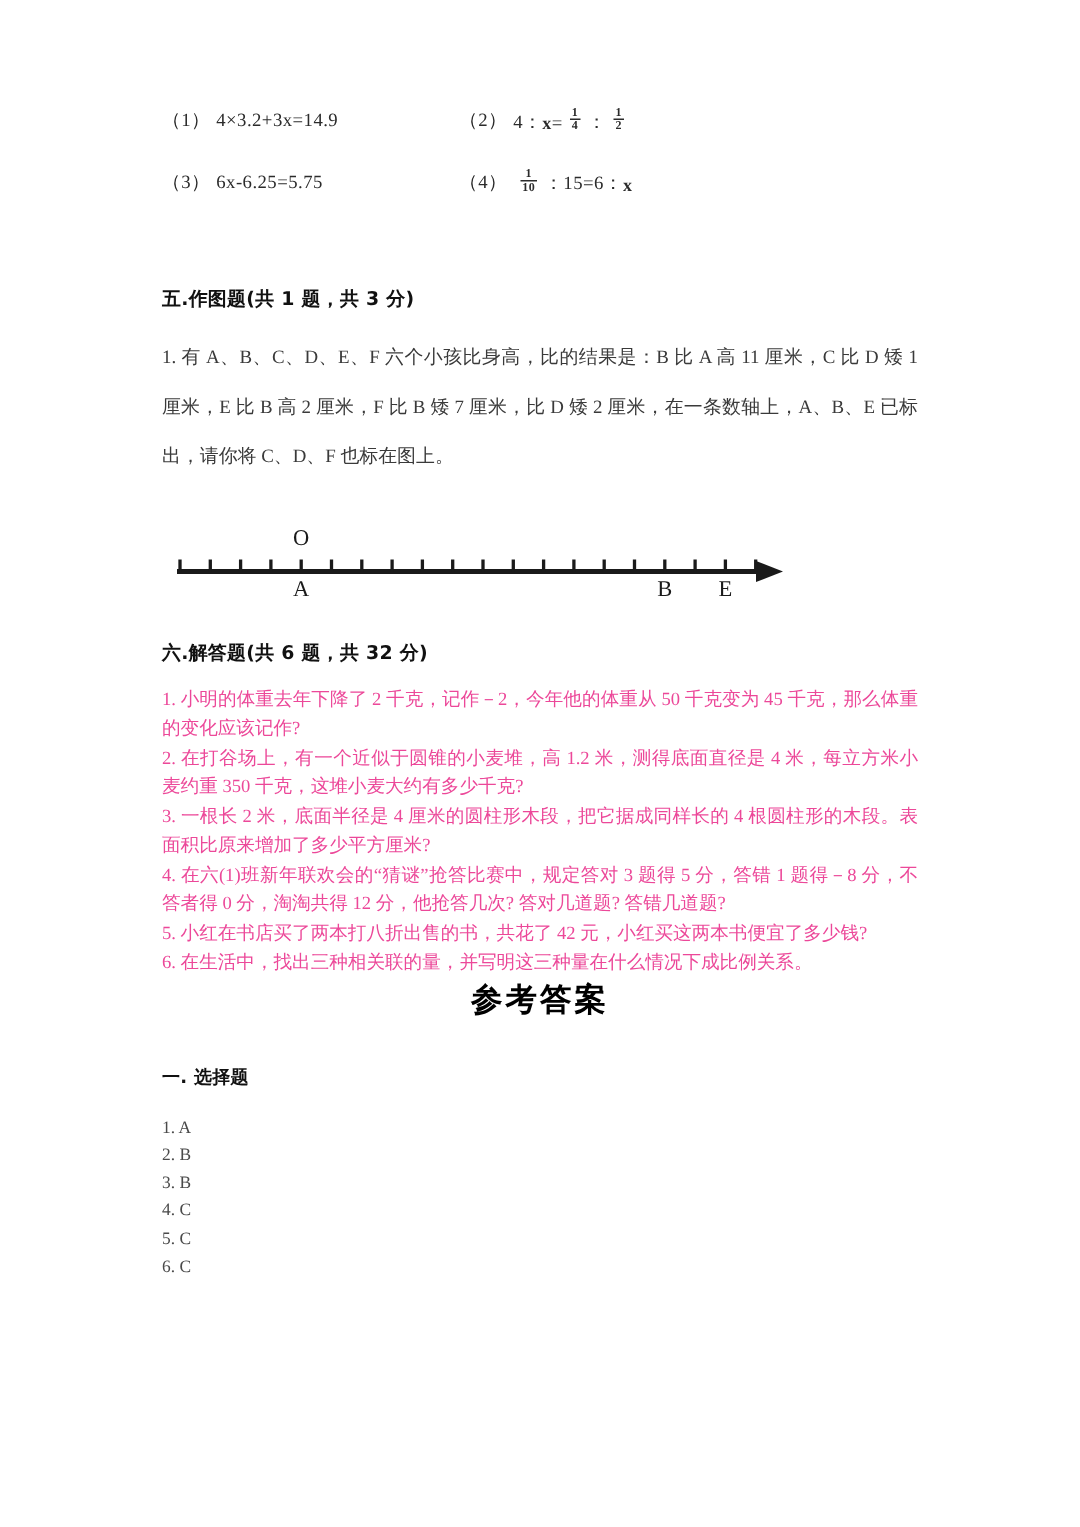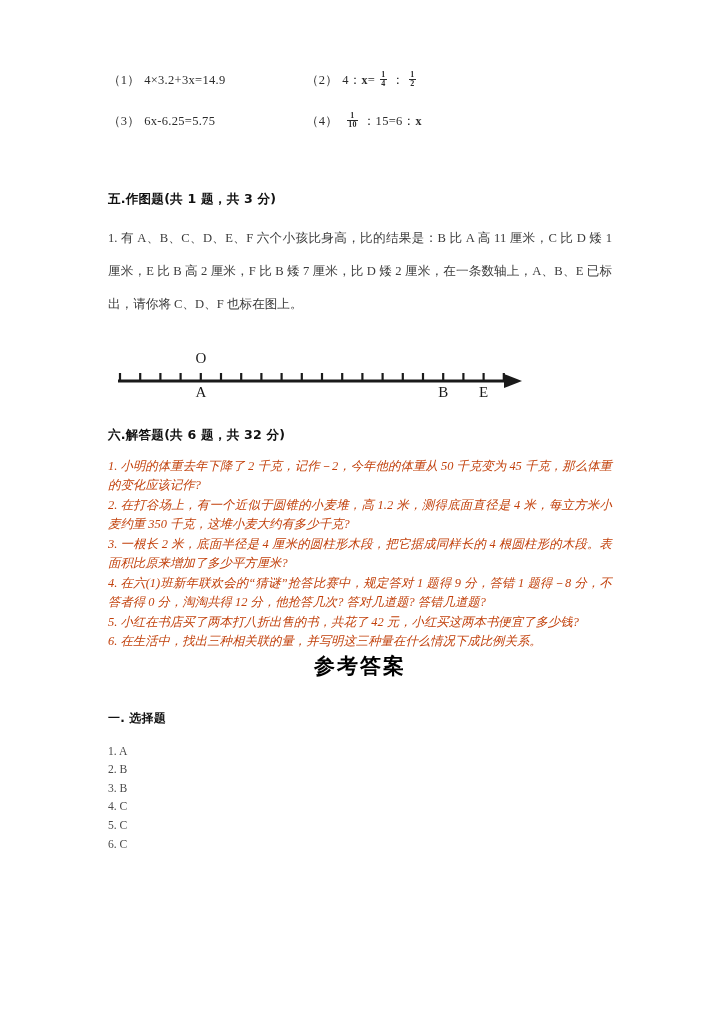--- a/index.html
+++ b/index.html
@@ -36,21 +36,21 @@
     font-size: 12.5px;
     letter-spacing: 0.3px;
   }
   .eq-cell {
     display: flex;
     align-items: center;
     white-space: nowrap;
   }
   .eq-cell.left  { width: 198px; }
   .eq-num { margin-right: 4px; }
-  .eq-body { display: flex; align-items: center; }
+  .eq-body { display: flex; align-items: flex-end; }
   .eq-text { font-family: "Liberation Serif", serif; }
   .mono-x {
     font-family: "Liberation Serif", serif;
     font-weight: 600;
     font-style: normal;
     font-size: 12px;
   }
   .frac {
     display: inline-flex;
     flex-direction: column;
@@ -83,23 +83,22 @@
     font-size: 12.6px;
     line-height: 33px;
     margin-top: 14px;
     color: #3a3a3a;
     text-align: justify;
   }
   .q-list {
     margin-top: 13px;
     font-size: 12.4px;
     line-height: 19.5px;
-    color: #c2410c;
+    color: #ec4899;
     text-align: justify;
-    font-style: italic;
   }
   .q-list p {
     margin: 0;
   }
 
   
   .figure {
     margin-top: 22px;
     margin-bottom: 6px;
     display: block;
@@ -219,21 +218,21 @@
         <text x="335.2" y="54" text-anchor="middle" font-family="&quot;Liberation Serif&quot;, serif" font-size="15" fill="#1a1a1a">B</text>
         <text x="375.59999999999997" y="54" text-anchor="middle" font-family="&quot;Liberation Serif&quot;, serif" font-size="15" fill="#1a1a1a">E</text>
       </g>
   </svg>
 
   <div class="sec-head sec-6">六.解答题(共 6 题，共 32 分)</div>
   <div class="q-list" id="six-questions">
       <p>1. 小明的体重去年下降了 2 千克，记作－2，今年他的体重从 50 千克变为 45 千克，那么体重的变化应该记作?</p>
       <p>2. 在打谷场上，有一个近似于圆锥的小麦堆，高 1.2 米，测得底面直径是 4 米，每立方米小麦约重 350 千克，这堆小麦大约有多少千克?</p>
       <p>3. 一根长 2 米，底面半径是 4 厘米的圆柱形木段，把它据成同样长的 4 根圆柱形的木段。表面积比原来增加了多少平方厘米?</p>
-      <p>4. 在六(1)班新年联欢会的“猜谜”抢答比赛中，规定答对 1 题得 9 分，答错 1 题得－8 分，不答者得 0 分，淘淘共得 12 分，他抢答几次? 答对几道题? 答错几道题?</p>
+      <p>4. 在六(1)班新年联欢会的“猜谜”抢答比赛中，规定答对 3 题得 5 分，答错 1 题得－8 分，不答者得 0 分，淘淘共得 12 分，他抢答几次? 答对几道题? 答错几道题?</p>
       <p>5. 小红在书店买了两本打八折出售的书，共花了 42 元，小红买这两本书便宜了多少钱?</p>
       <p>6. 在生活中，找出三种相关联的量，并写明这三种量在什么情况下成比例关系。</p>
     </div>
 
   <div class="answer-title">参考答案</div>
   <div class="ans-sec-head">一. 选择题</div>
   <div class="ans-list" id="ans-list">
       <div>1. A</div>
       <div>2. B</div>
       <div>3. B</div>

